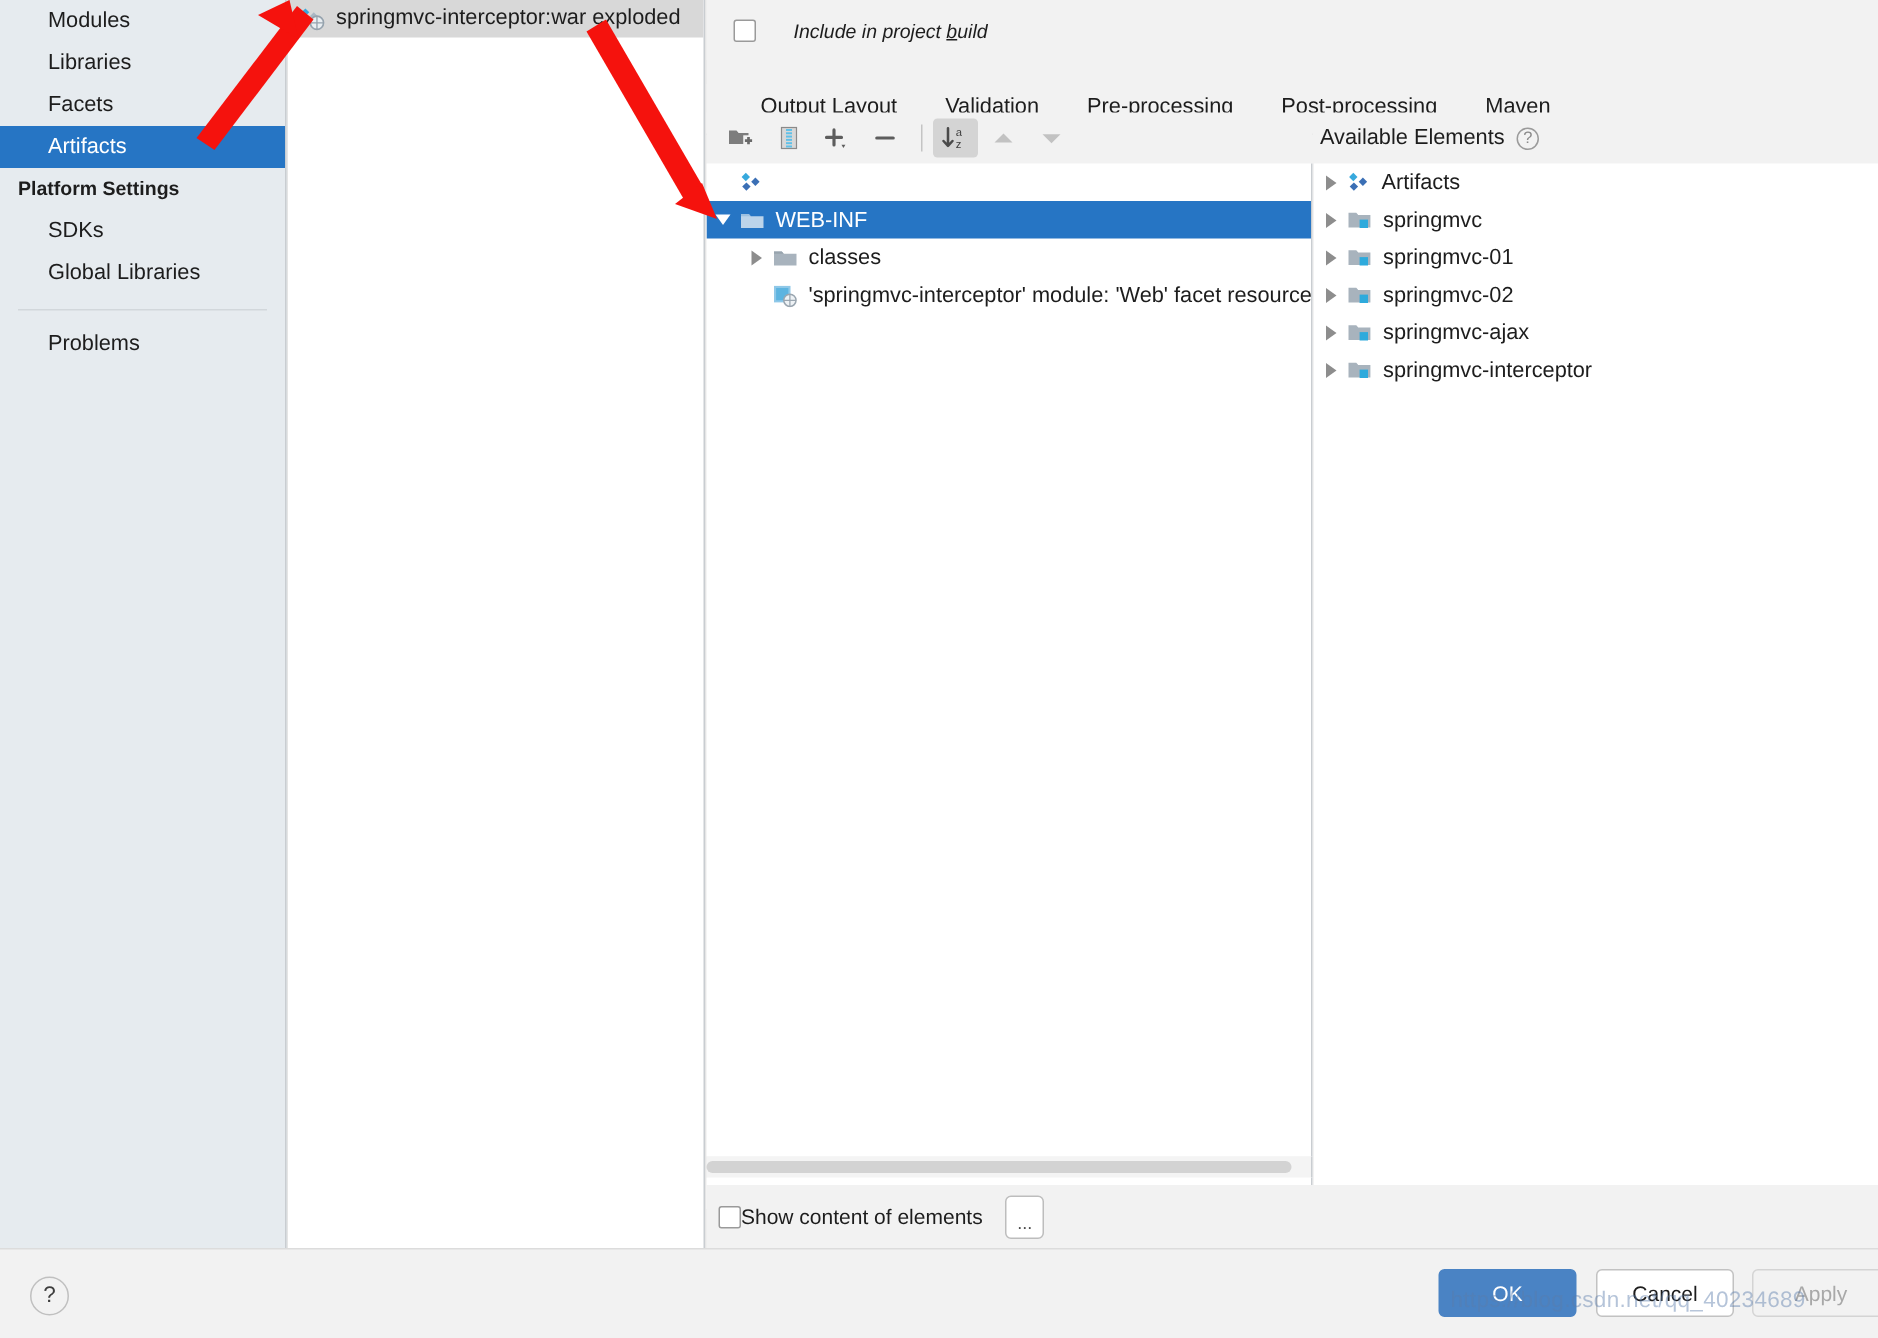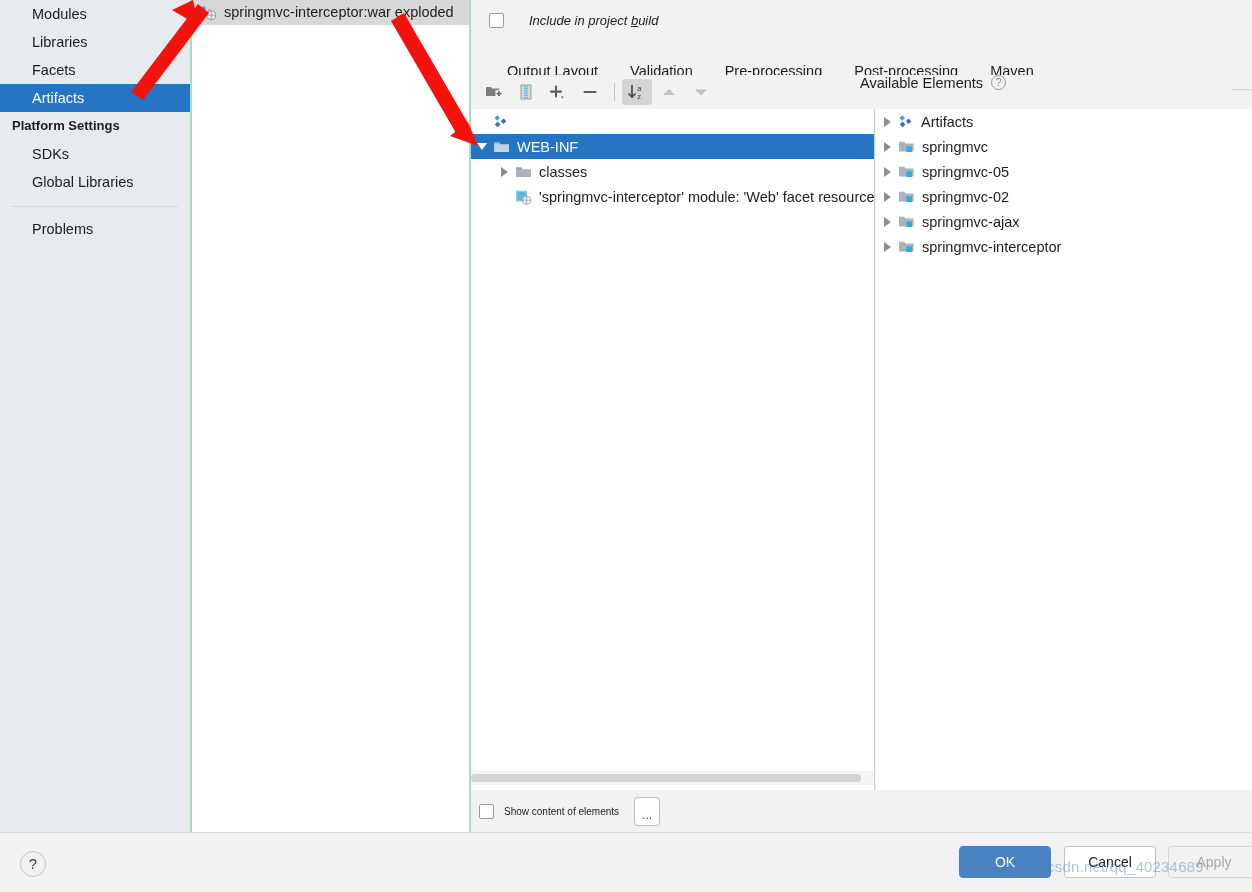--- a/index.html
+++ b/index.html
@@ -11,21 +11,21 @@
     background: #ffffff;
     font-family: "Liberation Sans", sans-serif;
     font-size: 14px;
     color: #1d1d1d;
     -webkit-font-smoothing: antialiased;
   }
   .root {
     position: relative;
     width: 1252px;
     height: 892px;
-    background: #86efac;
+    background: #e5e5e5;
     border-radius: 10px;
   }
 
   
   .sidebar {
     position: absolute;
     left: 0; top: 0;
     width: 191px;
     height: 832px;
     background: #e6ebef;
@@ -162,26 +162,26 @@
   .tb-btn.active { background: #d4d4d4; }
   .tb-sep {
     width: 1px; height: 18px;
     background: #c4c4c4;
     margin: 0 7px;
   }
 
   
   .avail-header {
     position: absolute;
-    left: 384px; top: 75px;
+    left: 404px; top: 75px;
     width: 377px;
     height: 34px;
     background: #f2f2f2;
     display: flex;
-    align-items: flex-start;
+    align-items: center;
     padding-left: 4px;
     box-sizing: border-box;
     font-size: 14.5px;
   }
   .qmark {
     width: 15px; height: 15px;
     border: 1px solid #9b9b9b;
     border-radius: 50%;
     color: #8a8a8a;
     font-size: 11px;
@@ -270,21 +270,21 @@
     position: absolute;
     left: 0; top: 790px;
     width: 781px;
     height: 42px;
     background: #f2f2f2;
     display: flex;
     align-items: center;
     padding-left: 8px;
     box-sizing: border-box;
   }
-  .showcontent .txt { margin-left: 10px; font-size: 10px; }
+  .showcontent .txt { font-size: 14px; }
   .ellipsis-btn {
     width: 26px; height: 29px;
     border: 1px solid #bdbdbd;
     border-radius: 4px;
     background: #ffffff;
     margin-left: 15px;
     font-size: 12px;
     color: #4a4a4a;
     display: flex;
     align-items: flex-end;
@@ -545,21 +545,21 @@
         <div class="t-row">
           <span class="arrow-holder">
             <span class="tri-right"></span>
           </span>
           <span class="icon">
             <svg width="17" height="14" viewBox="0 0 17 14">
               <path d="M1 1.8h5.2l1.3 1.6H15.6V11.6H1z" fill="#a8b3bd"></path>
               <rect x="8.4" y="6.4" width="5.6" height="5.6" fill="#2eaadc"></rect>
             </svg>
           </span>
-          <span class="lbl">springmvc-05</span>
+          <span class="lbl">springmvc-01</span>
         </div>
         <div class="t-row">
           <span class="arrow-holder">
             <span class="tri-right"></span>
           </span>
           <span class="icon">
             <svg width="17" height="14" viewBox="0 0 17 14">
               <path d="M1 1.8h5.2l1.3 1.6H15.6V11.6H1z" fill="#a8b3bd"></path>
               <rect x="8.4" y="6.4" width="5.6" height="5.6" fill="#2eaadc"></rect>
             </svg>

